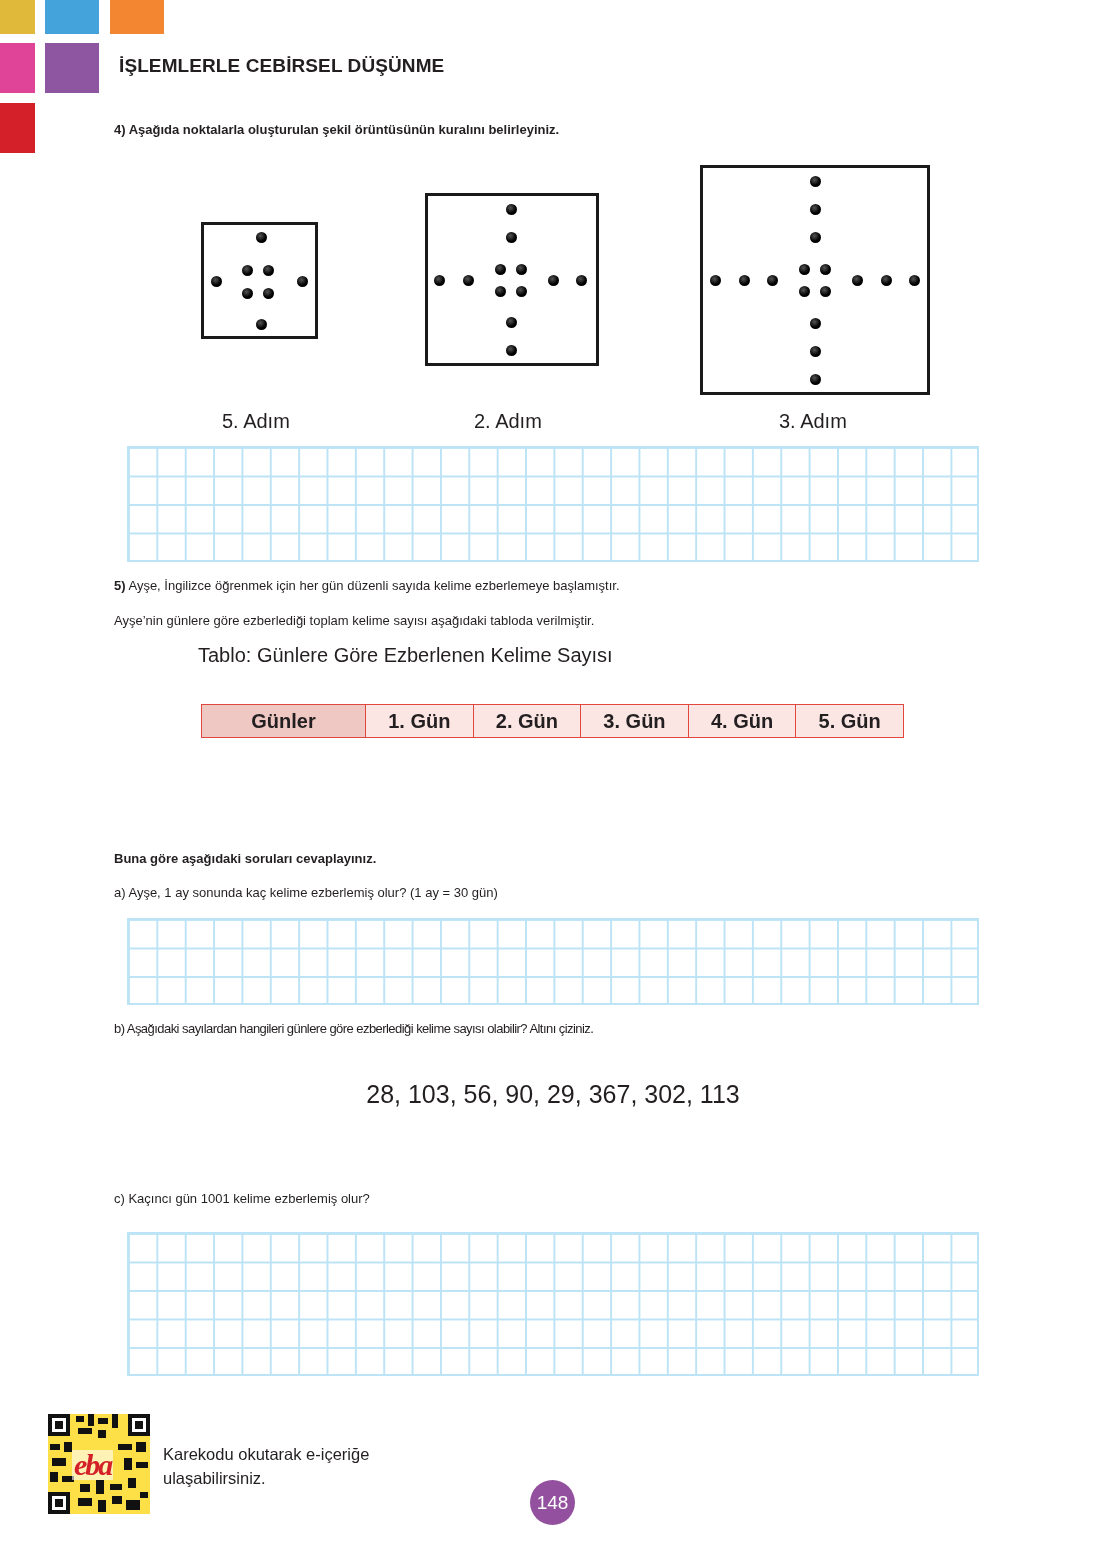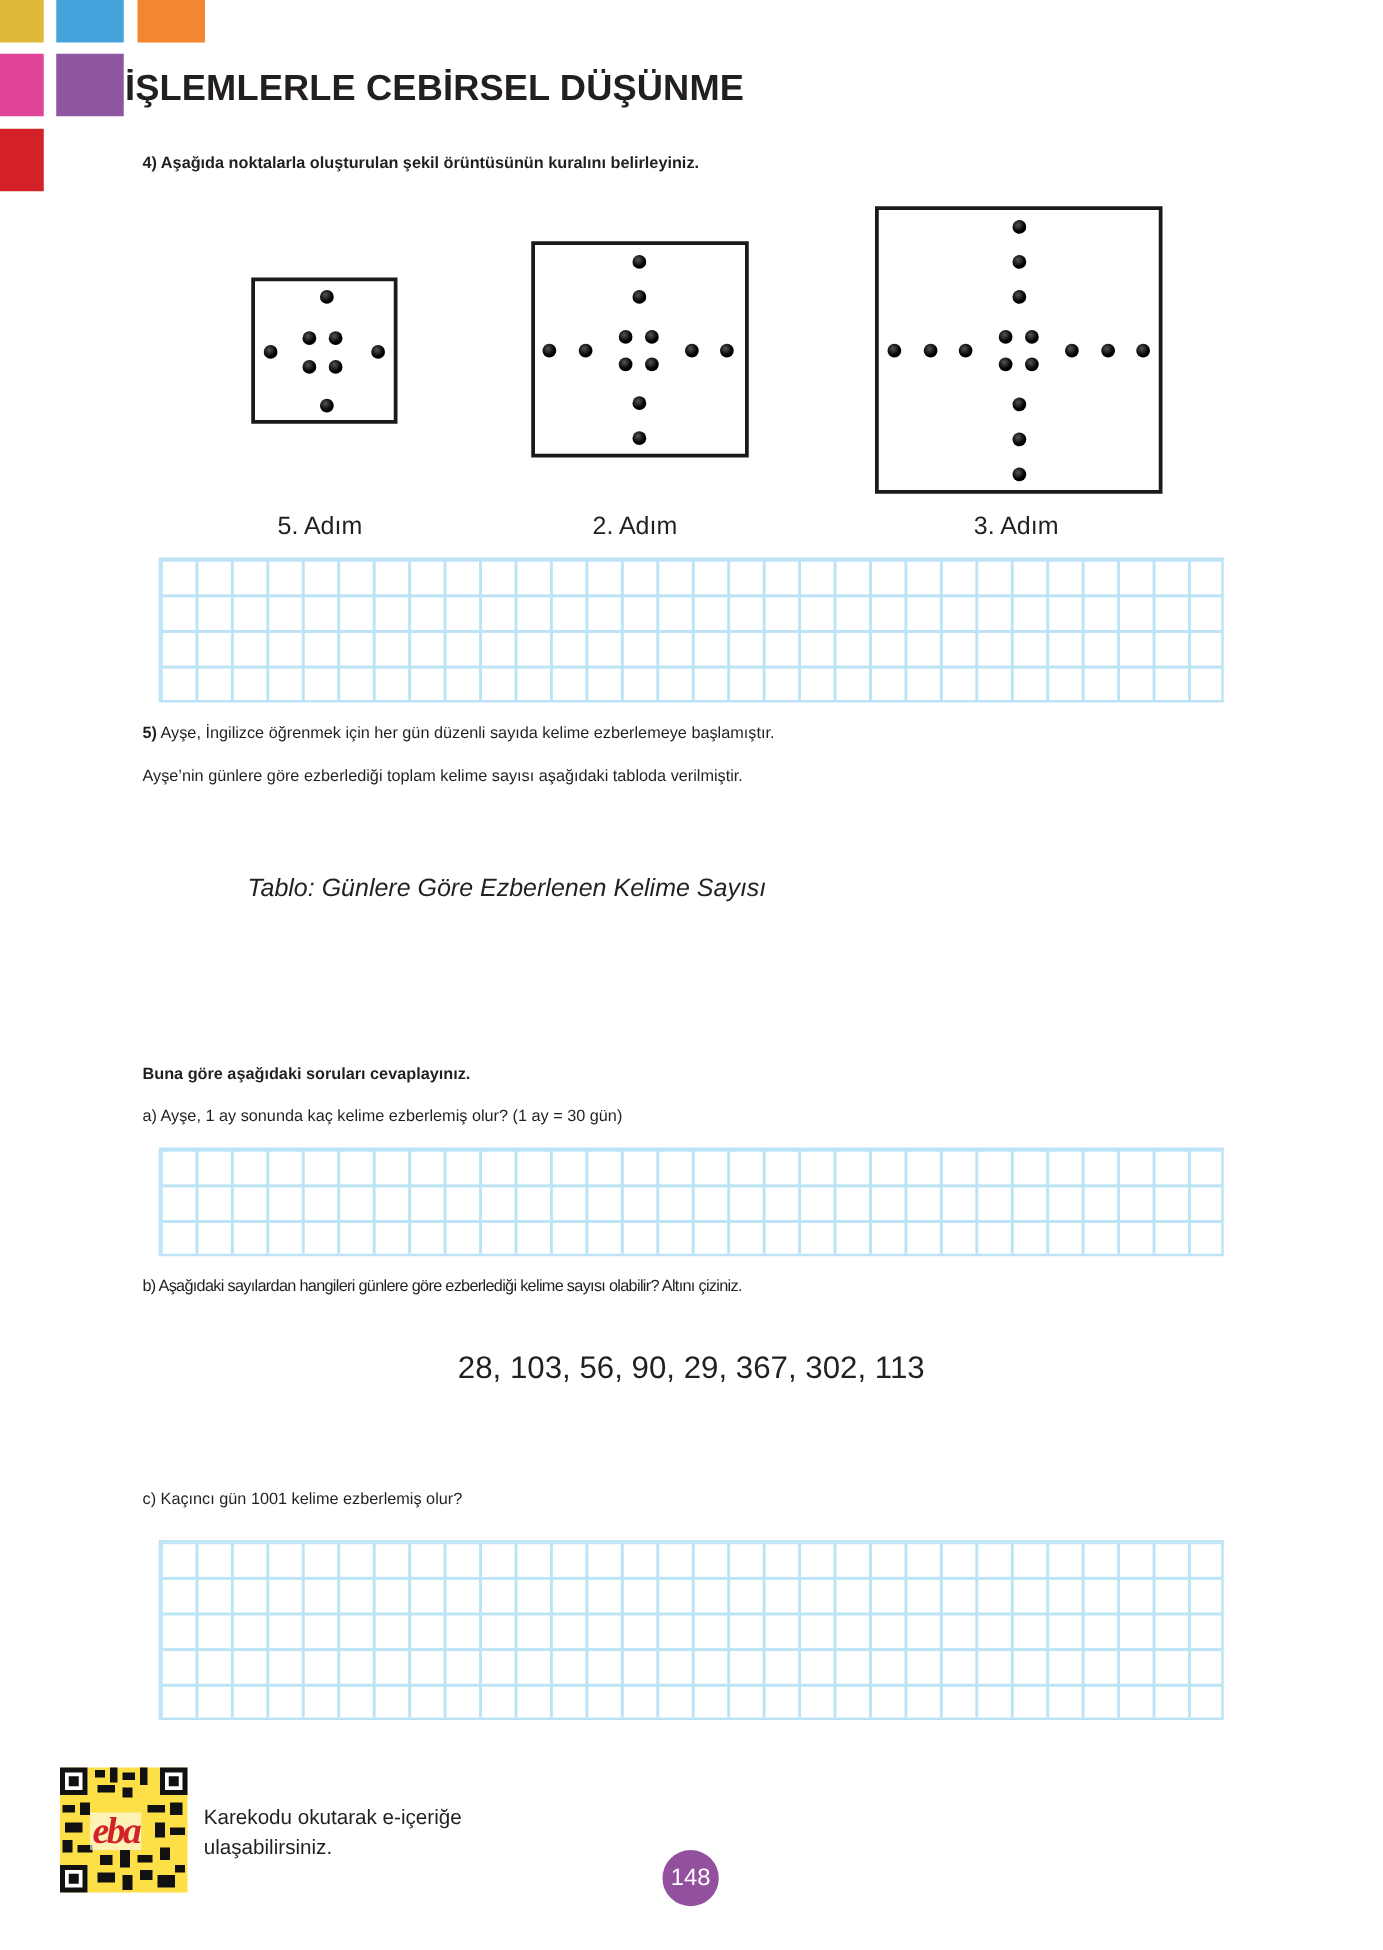--- a/index.html
+++ b/index.html
@@ -7,21 +7,21 @@
   body { position: relative; font-family: "Liberation Sans", sans-serif; color: #231f20; }
 
   .sq { position: absolute; }
   .sq-yellow { left: 0; top: 0; width: 35px; height: 34px; background: #e0b93a; }
   .sq-blue { left: 45px; top: 0; width: 54px; height: 34px; background: #45a3db; }
   .sq-orange { left: 110px; top: 0; width: 54px; height: 34px; background: #f38630; }
   .sq-pink { left: 0; top: 43px; width: 35px; height: 50px; background: #df4499; }
   .sq-purple { left: 45px; top: 43px; width: 54px; height: 50px; background: #8e55a0; }
   .sq-red { left: 0; top: 103px; width: 35px; height: 50px; background: #d42129; }
 
-  .unit-title { position: absolute; left: 100px; top: 55px; font-size: 29px; font-weight: bold; letter-spacing: 0.1px; }
+  .unit-title { position: absolute; left: 119px; top: 55px; font-size: 19px; font-weight: bold; letter-spacing: 0.1px; }
 
   .q-text { position: absolute; font-size: 13px; line-height: 24px; white-space: nowrap; }
   .bold { font-weight: bold; }
 
   .frame { position: absolute; border: 3px solid #1a1a1a; background: #fff; }
   .dot { position: absolute; width: 11px; height: 11px; border-radius: 50%;
          background: radial-gradient(circle at 40% 35%, #555 0%, #000 55%); }
 
   .step-label { position: absolute; font-size: 20px; }
 
@@ -30,21 +30,21 @@
             linear-gradient(to right, #bde4f6 2px, transparent 2px),
             linear-gradient(to bottom, #bde4f6 2px, transparent 2px);
           background-size: 28.37px 28.5px; background-position: -1px -1px; }
 
   .tbl { position: absolute; left: 201px; top: 704px; border-collapse: collapse; }
   .tbl td { border: 1.5px solid #e0473e; text-align: center; font-size: 20px; background: #fbe6e3; }
   .tbl .hdr { font-weight: bold; height: 33px; }
   .tbl .rowhead { background: #efc7c3; font-weight: bold; width: 164px; line-height: 29px; }
   .tbl .val { height: 87px; }
   .tbl .col { width: 107.6px; }
-  .tbl-caption { position: absolute; left: 198px; top: 700px; font-size: 20px; font-style: italic; }
+  .tbl-caption { position: absolute; left: 198px; top: 644px; font-size: 20px; }
 
   .numbers { position: absolute; left: 0; width: 1106px; top: 1080px; text-align: center; font-size: 25px; }
 
   .qr { position: absolute; left: 48px; top: 1414px; width: 102px; height: 100px; background: #fde047; }
   .qr-cell { position: absolute; background: #111; }
   .qr-finder { position: absolute; width: 22px; height: 22px; border: 4px solid #111; background: #fff; }
   .qr-finder::after { content: ""; position: absolute; left: 3px; top: 3px; width: 8px; height: 8px; background: #111; }
   .qr-logo { position: absolute; left: 24px; top: 36px; font-family: "Liberation Serif", serif; font-style: italic; font-weight: bold; font-size: 30px; color: #d42129; letter-spacing: -2px; background: rgba(255,255,255,0.6); line-height: 30px; padding: 0 2px; }
 
   .qr-text { position: absolute; left: 163px; top: 1442px; font-size: 16.5px; line-height: 24px; color: #231f20; }
@@ -115,20 +115,28 @@
 <div class="step-label" style="left:779px; top:410px;">3. Adım</div>
 
 <div class="grid" style="left:127px; top:446px; width:852px; height:116px;"></div>
 
 <div class="q-text" style="left:114px; top:574px;"><span class="bold">5)</span><span> Ayşe, İngilizce öğrenmek için her gün düzenli sayıda kelime ezberlemeye başlamıştır.</span></div>
 <div class="q-text" style="left:114px; top:609px;">Ayşe’nin günlere göre ezberlediği toplam kelime sayısı aşağıdaki tabloda verilmiştir.</div>
 
 <div class="tbl-caption">Tablo: Günlere Göre Ezberlenen Kelime Sayısı</div>
 <table class="tbl">
   <tbody>
+      <tr>
+    <td class="hdr rowhead">Günler</td>
+    <td class="hdr col">1. Gün</td>
+    <td class="hdr col">2. Gün</td>
+    <td class="hdr col">3. Gün</td>
+    <td class="hdr col">4. Gün</td>
+    <td class="hdr col">5. Gün</td>
+  </tr>
 </tbody>
   </table>
 
 <div class="q-text bold" style="left:114px; top:847px;">Buna göre aşağıdaki soruları cevaplayınız.</div>
 <div class="q-text" style="left:114px; top:881px;">a) Ayşe, 1 ay sonunda kaç kelime ezberlemiş olur? (1 ay = 30 gün)</div>
 <div class="grid" style="left:127px; top:918px; width:852px; height:87px;"></div>
 
 <div class="q-text" style="left:114px; top:1017px; letter-spacing:-0.55px;">b) Aşağıdaki sayılardan hangileri günlere göre ezberlediği kelime sayısı olabilir? Altını çiziniz.</div>
 <div class="numbers">28, 103, 56, 90, 29, 367, 302, 113</div>
 

